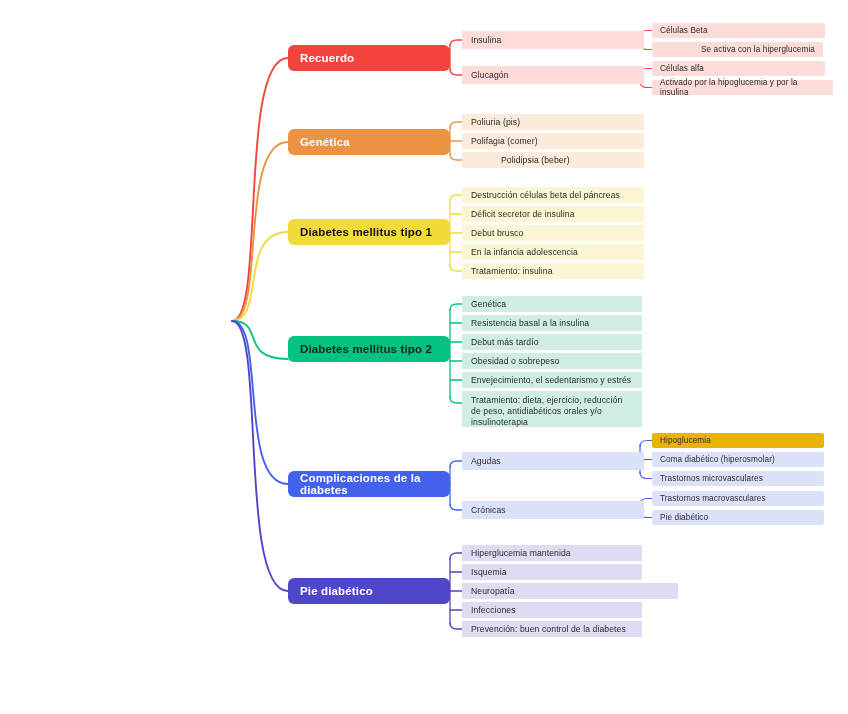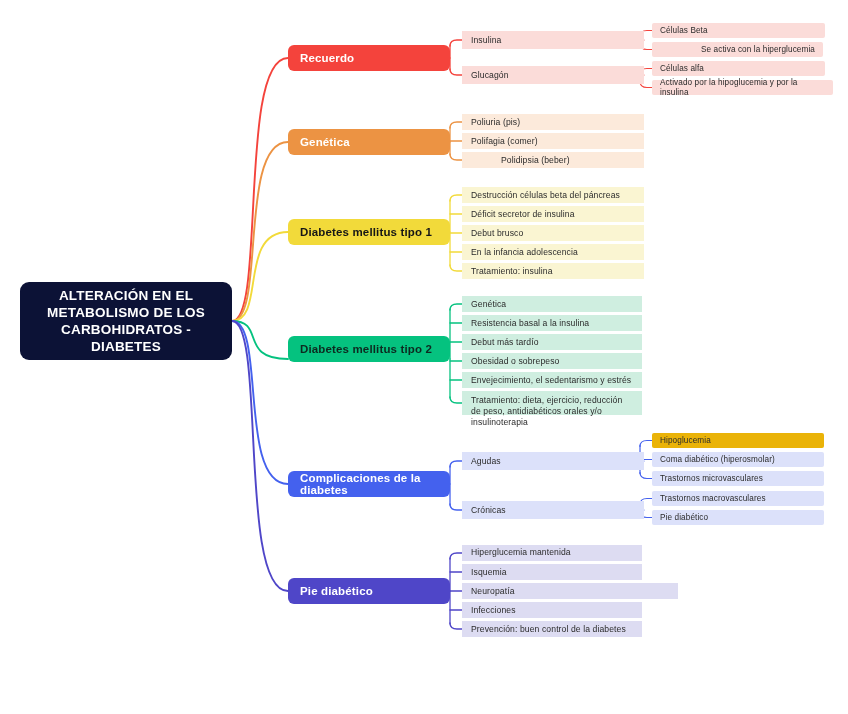--- a/index.html
+++ b/index.html
@@ -95,23 +95,20 @@
       <path d="M 232 321 C 266 321 238 591 288 591" fill="none" stroke="#4F46C8" stroke-width="1.9" stroke-linecap="round"></path>
       <path d="M 450 591 H 450" fill="none" stroke="#4F46C8" stroke-width="1.3" stroke-linecap="round"></path>
       <path d="M 450 558 V 624" fill="none" stroke="#4F46C8" stroke-width="1.3" stroke-linecap="round"></path>
       <path d="M 450 559 Q 450 553 457 553 H 462" fill="none" stroke="#4F46C8" stroke-width="1.3" stroke-linecap="round"></path>
       <path d="M 450 572 H 462" fill="none" stroke="#4F46C8" stroke-width="1.3" stroke-linecap="round"></path>
       <path d="M 450 591 H 462" fill="none" stroke="#4F46C8" stroke-width="1.3" stroke-linecap="round"></path>
       <path d="M 450 610 H 462" fill="none" stroke="#4F46C8" stroke-width="1.3" stroke-linecap="round"></path>
       <path d="M 450 623 Q 450 629 457 629 H 462" fill="none" stroke="#4F46C8" stroke-width="1.3" stroke-linecap="round"></path>
     </svg>
 
-  <div class="root">
-    <span>ALTERACIÓN EN EL METABOLISMO DE LOS CARBOHIDRATOS - DIABETES</span>
-  </div>
 
   <div id="nodes">
       <div class="branch" style="top: 45px; background: rgb(244, 67, 60); color: rgb(255, 255, 255);">
         <span>Recuerdo</span>
       </div>
       <div class="l2" style="top: 31px; width: 182px; height: 18px; background: rgb(251, 220, 217);">
         <span>Insulina</span>
       </div>
       <div class="l3" style="top: 23px; width: 173px; background: rgb(251, 220, 217);">
         <span>Células Beta</span>
@@ -169,21 +166,21 @@
       </div>
       <div class="l2" style="top: 334px; width: 180px; height: 16px; background: rgb(207, 238, 224);">
         <span>Debut más tardío</span>
       </div>
       <div class="l2" style="top: 353px; width: 180px; height: 16px; background: rgb(207, 238, 224);">
         <span>Obesidad o sobrepeso</span>
       </div>
       <div class="l2" style="top: 372px; width: 180px; height: 16px; background: rgb(207, 238, 224);">
         <span>Envejecimiento, el sedentarismo y estrés</span>
       </div>
-      <div class="l2 tall" style="top: 391px; width: 180px; height: 24px; background: rgb(207, 238, 224);">
+      <div class="l2 tall" style="top: 391px; width: 180px; height: 36px; background: rgb(207, 238, 224);">
         <span>Tratamiento: dieta, ejercicio, reducción de peso, antidiabéticos orales y/o insulinoterapia</span>
       </div>
       <div class="branch" style="top: 471px; background: rgb(68, 97, 238); color: rgb(255, 255, 255);">
         <span>Complicaciones de la diabetes</span>
       </div>
       <div class="l2" style="top: 452px; width: 182px; height: 18px; background: rgb(220, 225, 250);">
         <span>Agudas</span>
       </div>
       <div class="l3" style="top: 433px; width: 172px; background: #eab308;">
         <span>Hipoglucemia</span>
@@ -199,21 +196,21 @@
       </div>
       <div class="l3" style="top: 491px; width: 172px; background: rgb(220, 225, 250);">
         <span>Trastornos macrovasculares</span>
       </div>
       <div class="l3" style="top: 510px; width: 172px; background: rgb(220, 225, 250);">
         <span>Pie diabético</span>
       </div>
       <div class="branch" style="top: 578px; background: rgb(79, 70, 200); color: rgb(255, 255, 255);">
         <span>Pie diabético</span>
       </div>
-      <div class="l2" style="top: 545px; width: 180px; height: 16px; background: rgb(221, 220, 242); align-items: flex-end;">
+      <div class="l2" style="top: 545px; width: 180px; height: 16px; background: rgb(221, 220, 242);">
         <span>Hiperglucemia mantenida</span>
       </div>
       <div class="l2" style="top: 564px; width: 180px; height: 16px; background: rgb(221, 220, 242);">
         <span>Isquemia</span>
       </div>
       <div class="l2" style="top: 583px; width: 216px; height: 16px; background: rgb(221, 220, 242);">
         <span>Neuropatía</span>
       </div>
       <div class="l2" style="top: 602px; width: 180px; height: 16px; background: rgb(221, 220, 242);">
         <span>Infecciones</span>

